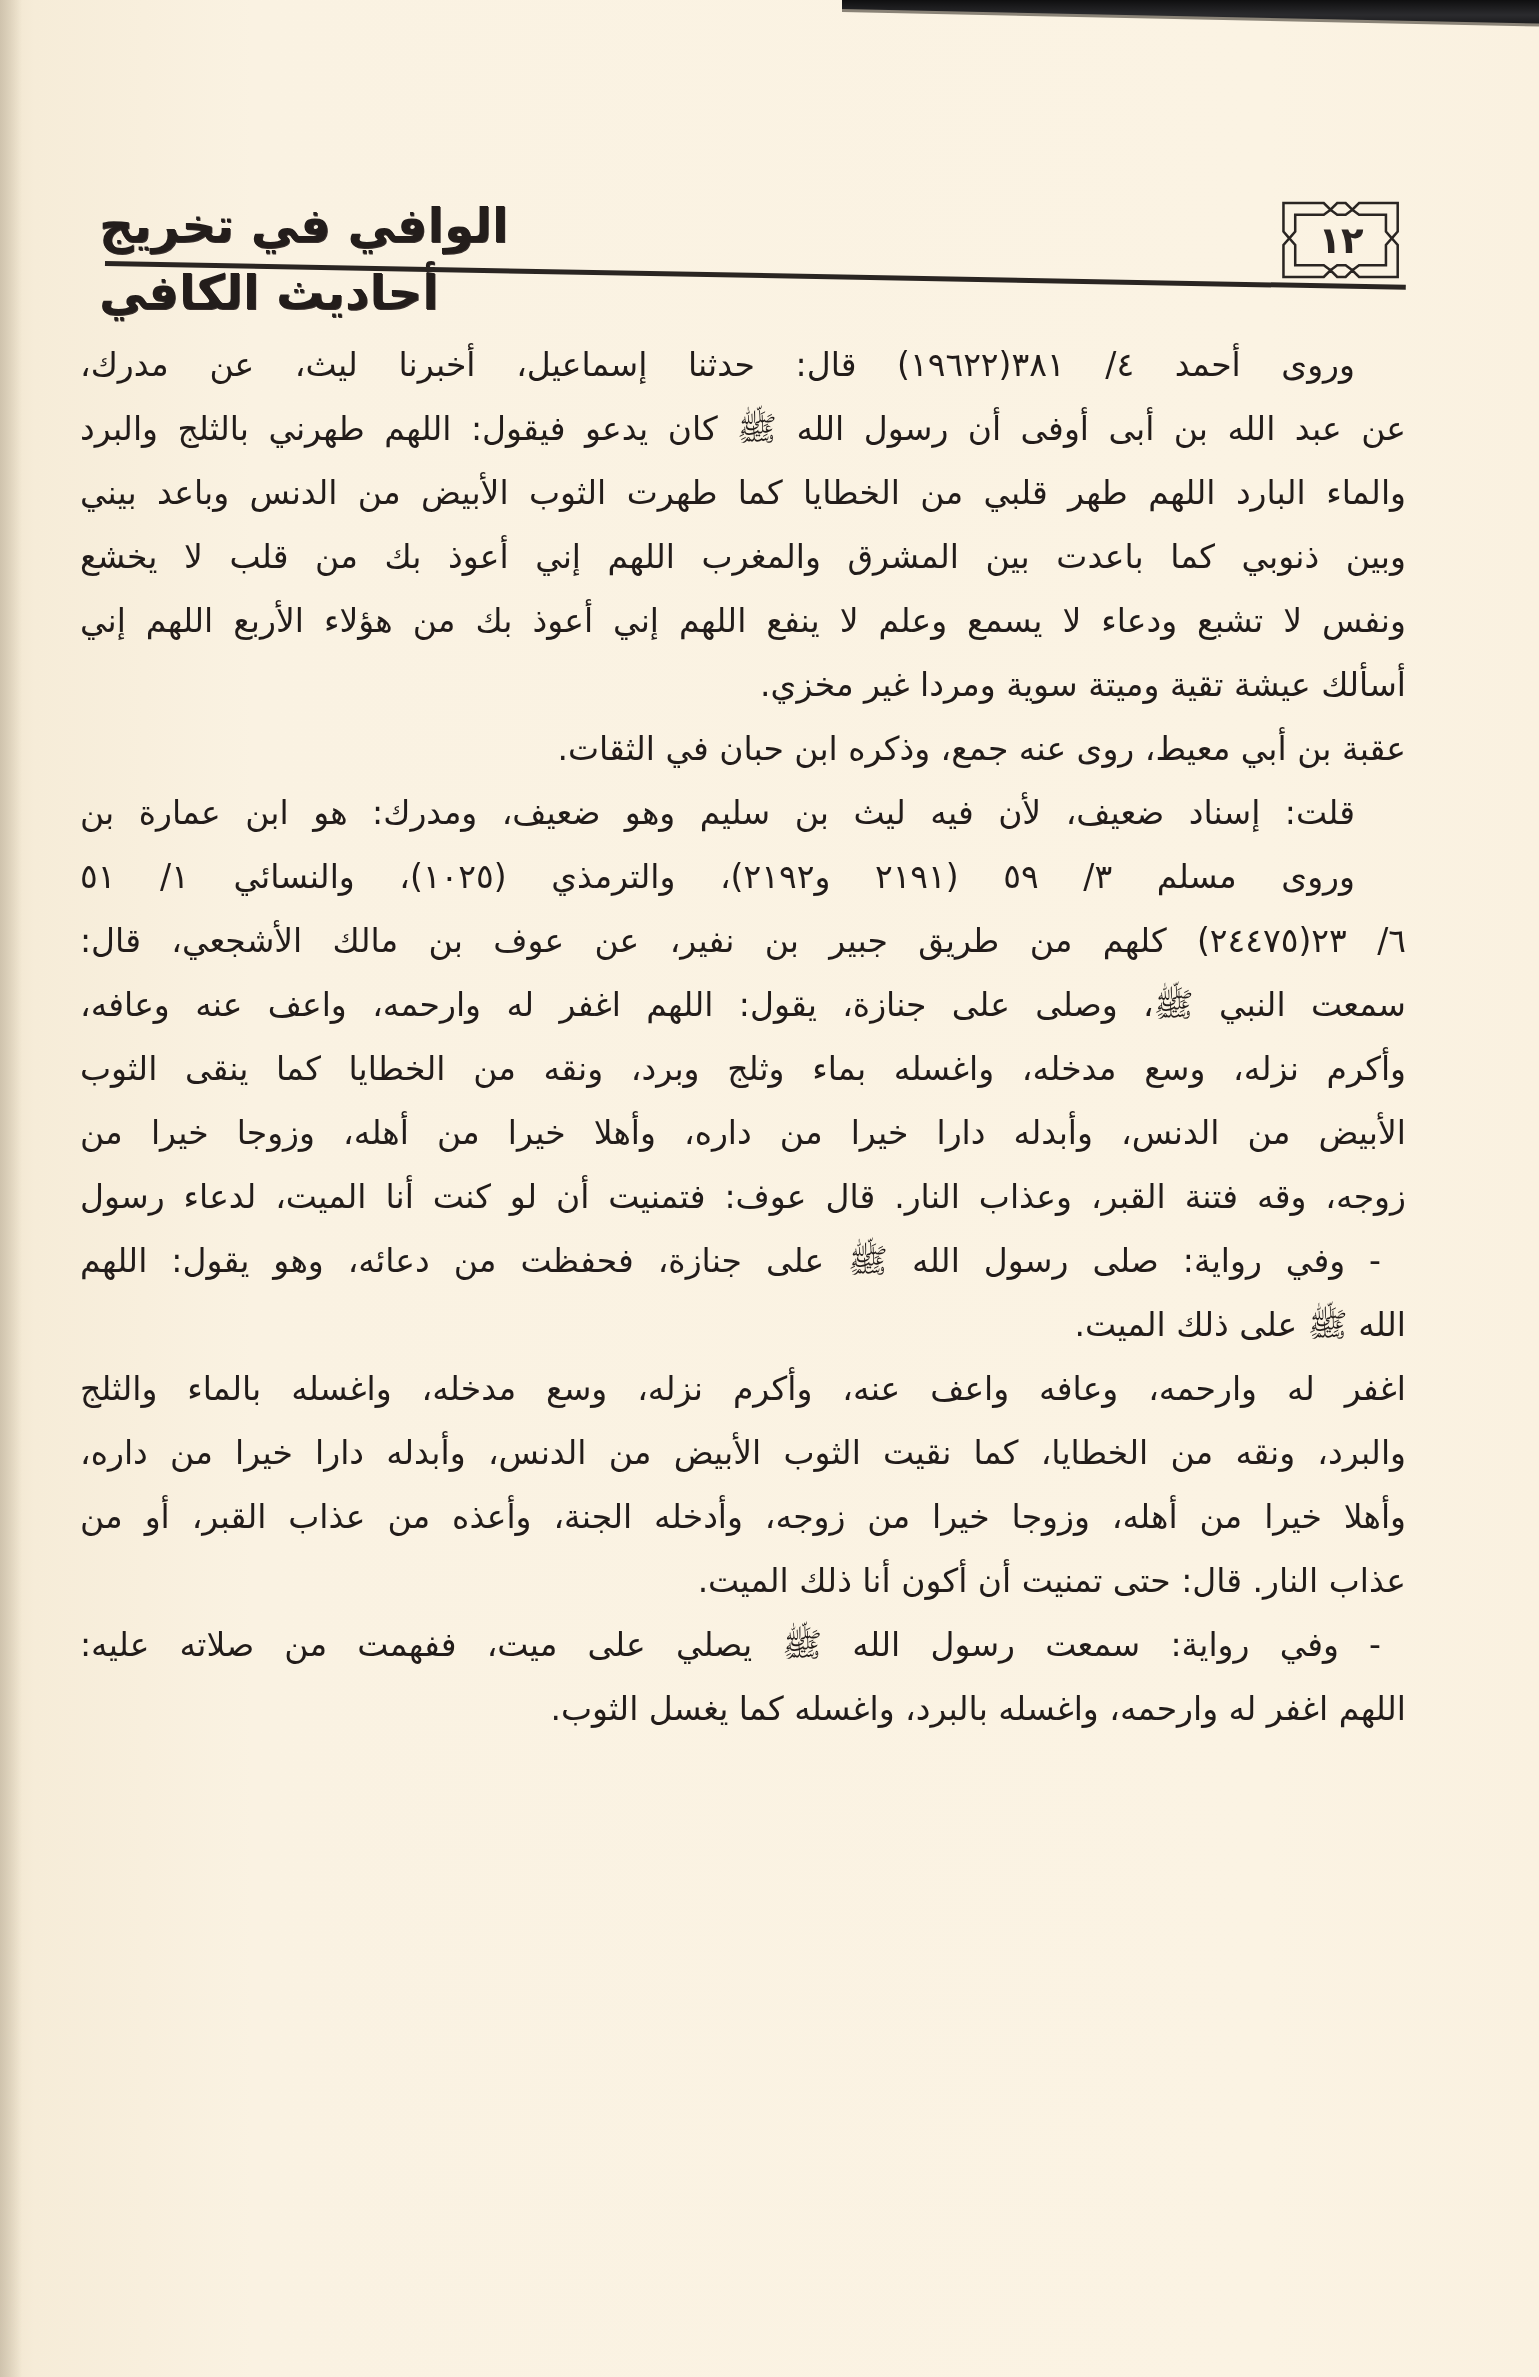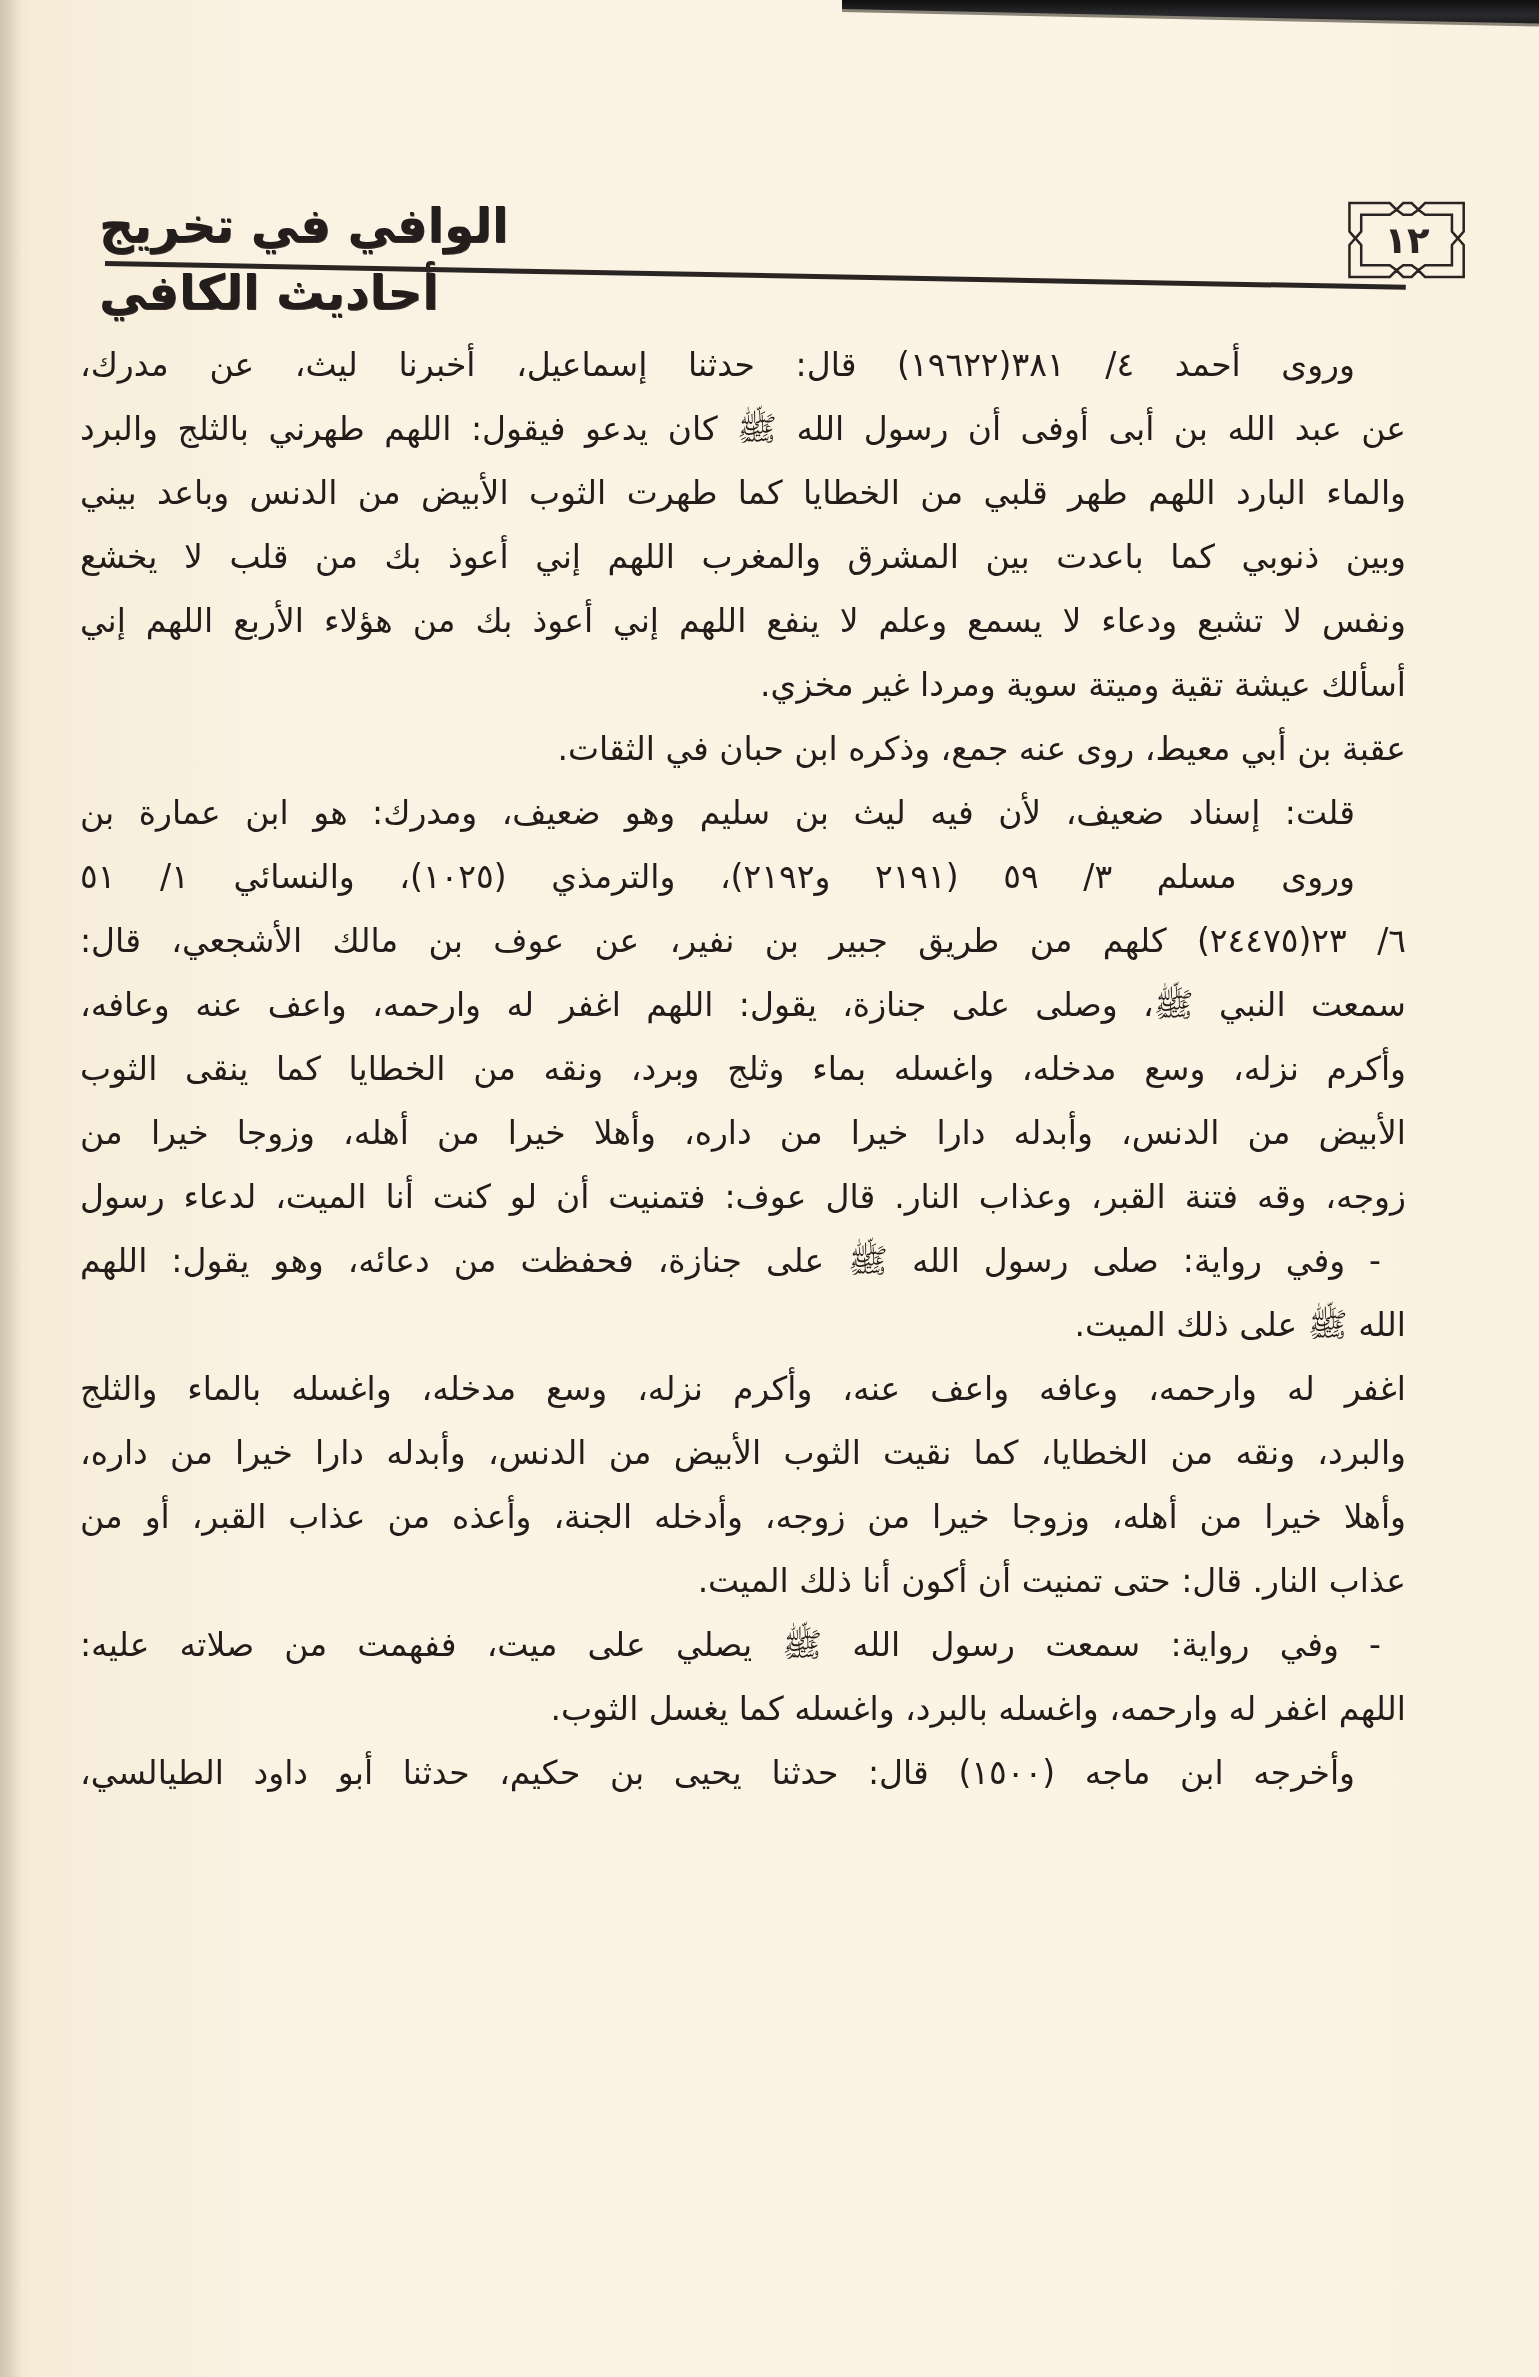--- a/index.html
+++ b/index.html
@@ -44,21 +44,21 @@
       top: 0;
       left: 0;
       width: 22px;
       height: 2377px;
       background: linear-gradient(90deg, #cfc3ad, rgba(240,230,210,0));
     }
 
     
     .page-num-box {
       position: absolute;
-      left: 1346px;
+      left: 1280px;
       top: 198px;
       width: 122px;
       height: 84px;
     }
     .page-num-box svg {
       position: absolute;
       inset: 0;
     }
     .page-num {
       position: absolute;
@@ -167,16 +167,15 @@
     <span class="line">الأبيض من الدنس، وأبدله دارا خيرا من داره، وأهلا خيرا من أهله، وزوجا خيرا من</span>
     <span class="line">زوجه، وقه فتنة القبر، وعذاب النار. قال عوف: فتمنيت أن لو كنت أنا الميت، لدعاء رسول</span>
     <span class="line short-indent">- وفي رواية: صلى رسول الله ﷺ على جنازة، فحفظت من دعائه، وهو يقول: اللهم</span>
     <span class="line last">الله ﷺ على ذلك الميت.</span>
     <span class="line">اغفر له وارحمه، وعافه واعف عنه، وأكرم نزله، وسع مدخله، واغسله بالماء والثلج</span>
     <span class="line">والبرد، ونقه من الخطايا، كما نقيت الثوب الأبيض من الدنس، وأبدله دارا خيرا من داره،</span>
     <span class="line">وأهلا خيرا من أهله، وزوجا خيرا من زوجه، وأدخله الجنة، وأعذه من عذاب القبر، أو من</span>
     <span class="line last">عذاب النار. قال: حتى تمنيت أن أكون أنا ذلك الميت.</span>
     <span class="line short-indent">- وفي رواية: سمعت رسول الله ﷺ يصلي على ميت، ففهمت من صلاته عليه:</span>
     <span class="line last">اللهم اغفر له وارحمه، واغسله بالبرد، واغسله كما يغسل الثوب.</span>
-    <span class="line indent">وأخرجه ابن ماجه (١٥٠٠) قال: حدثنا يحيى بن حكيم، حدثنا أبو داود الطيالسي،</span>
   </div>
 </div>
 
 
 </body></html>

